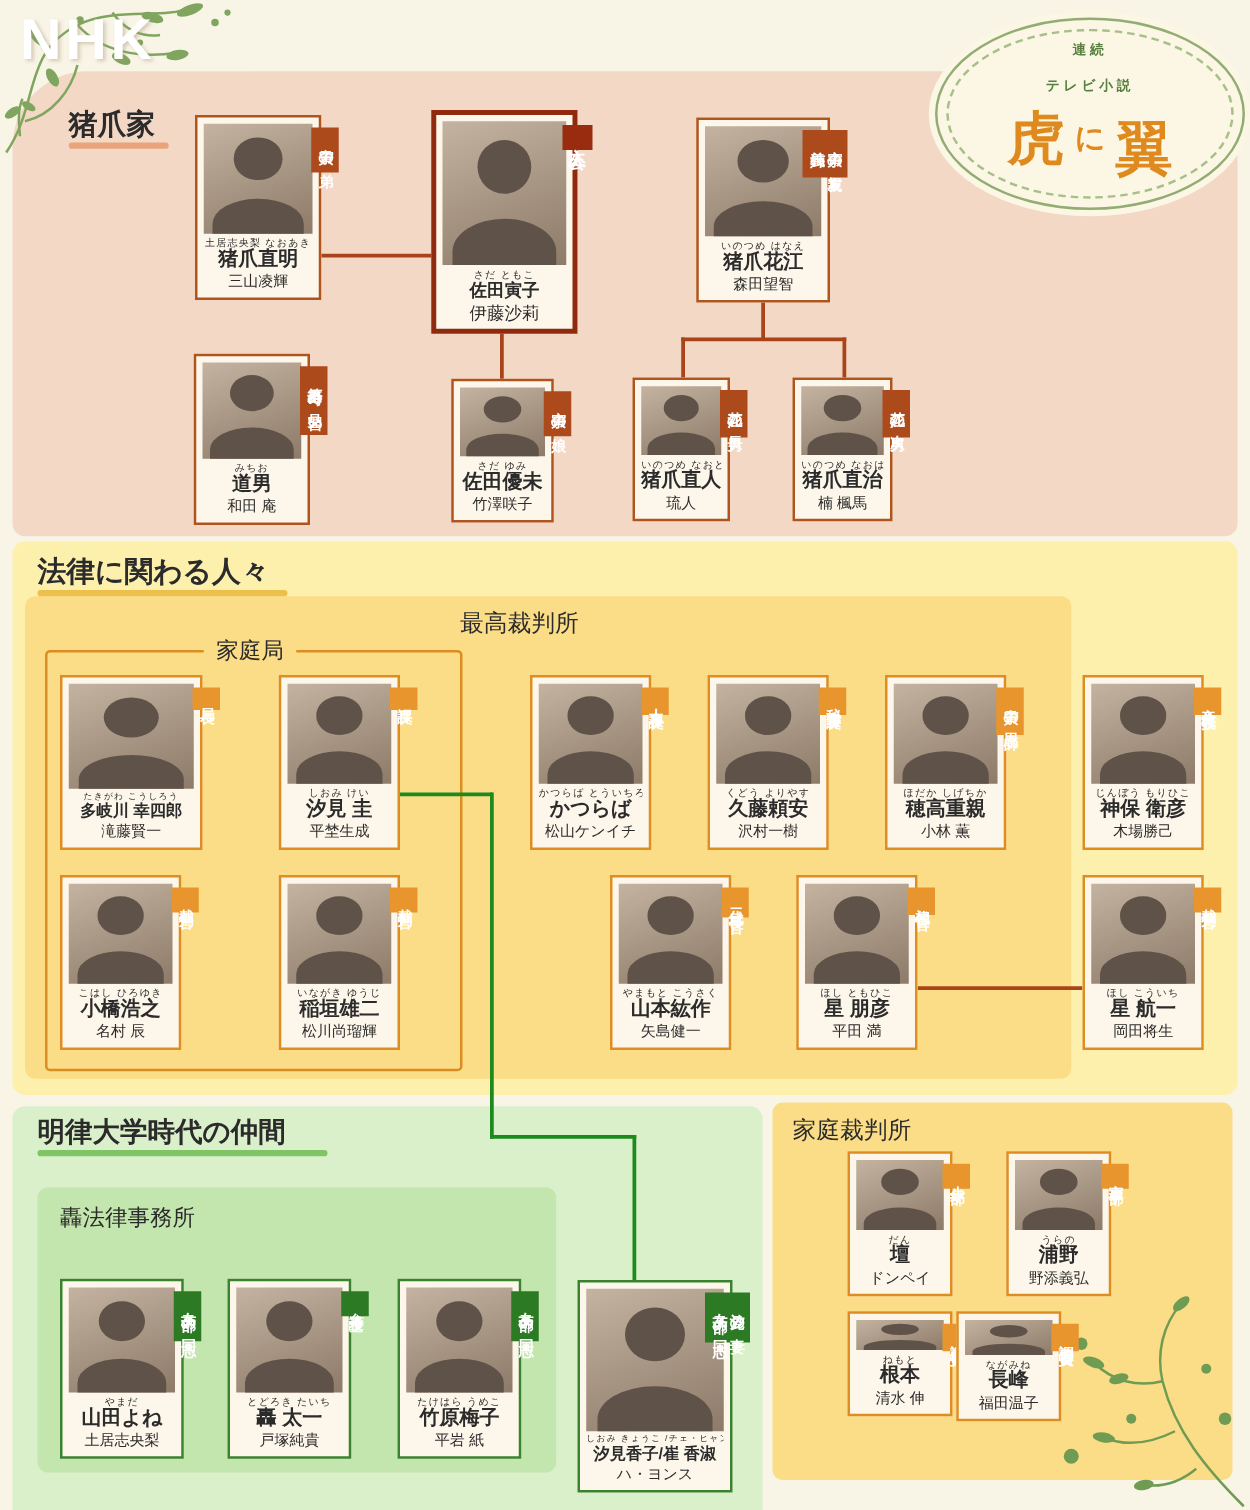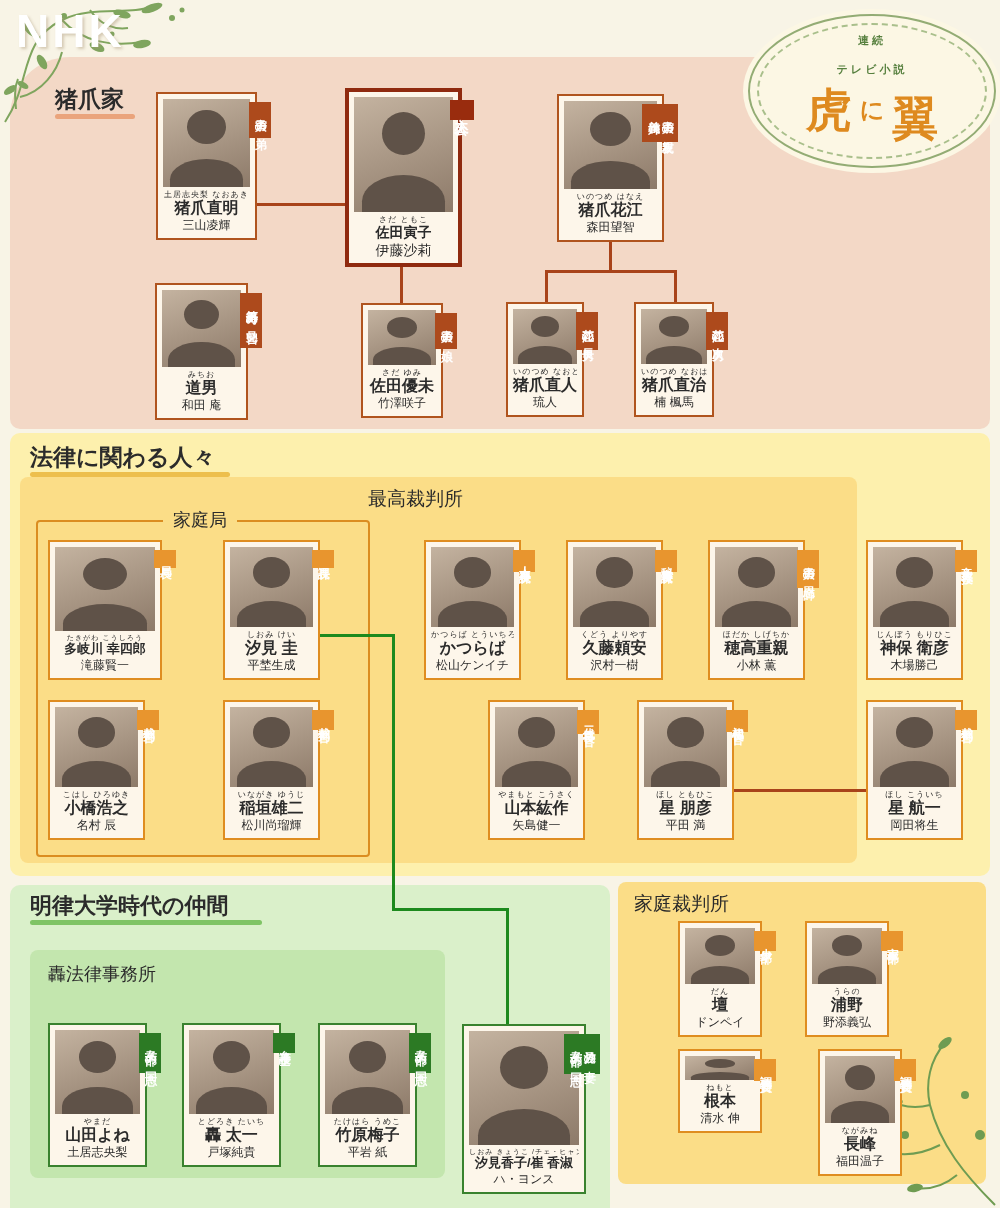--- a/index.html
+++ b/index.html
@@ -458,21 +458,21 @@
         <span>調停委員</span>
         <span></span>
       </div>
       <div class="photo"></div>
       <div class="cardtext">
         <div class="furigana">ねもと</div>
         <div class="cname">根本</div>
         <div class="actor">清水 伸</div>
       </div>
     </div>
-  <div class="card yellow-card" style="left:818px;top:1049px;width:84px;height:127px">
+  <div class="card yellow-card" style="left:765px;top:1049px;width:84px;height:88px">
       <div class="ribbon">
         <span>調停委員</span>
         <span></span>
       </div>
       <div class="photo"></div>
       <div class="cardtext">
         <div class="furigana">ながみね</div>
         <div class="cname">長峰</div>
         <div class="actor">福田温子</div>
       </div>

